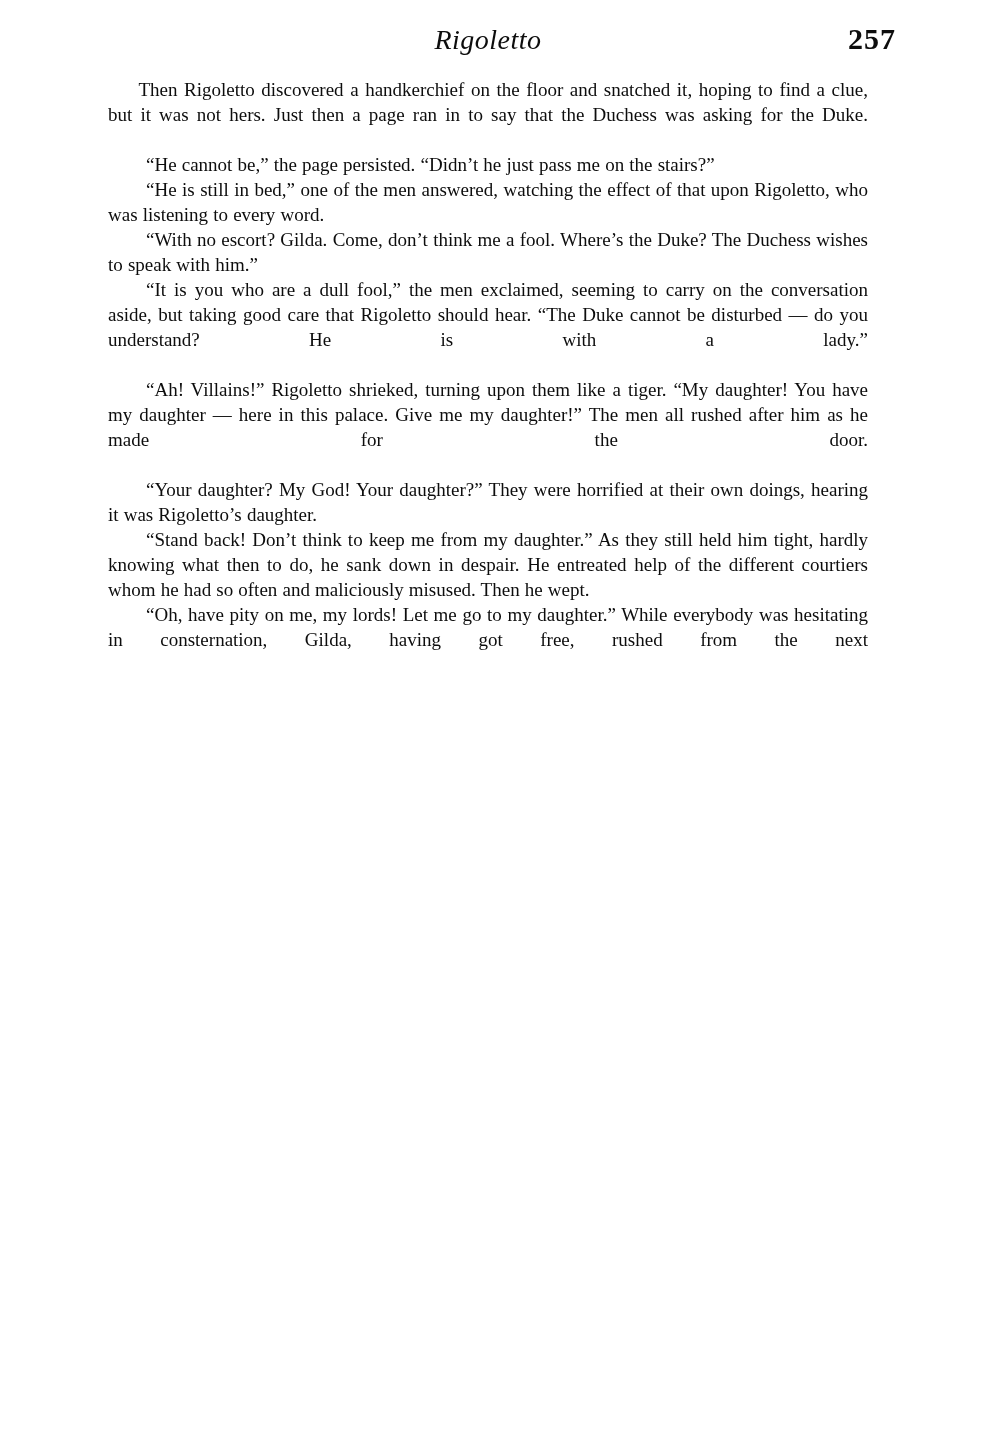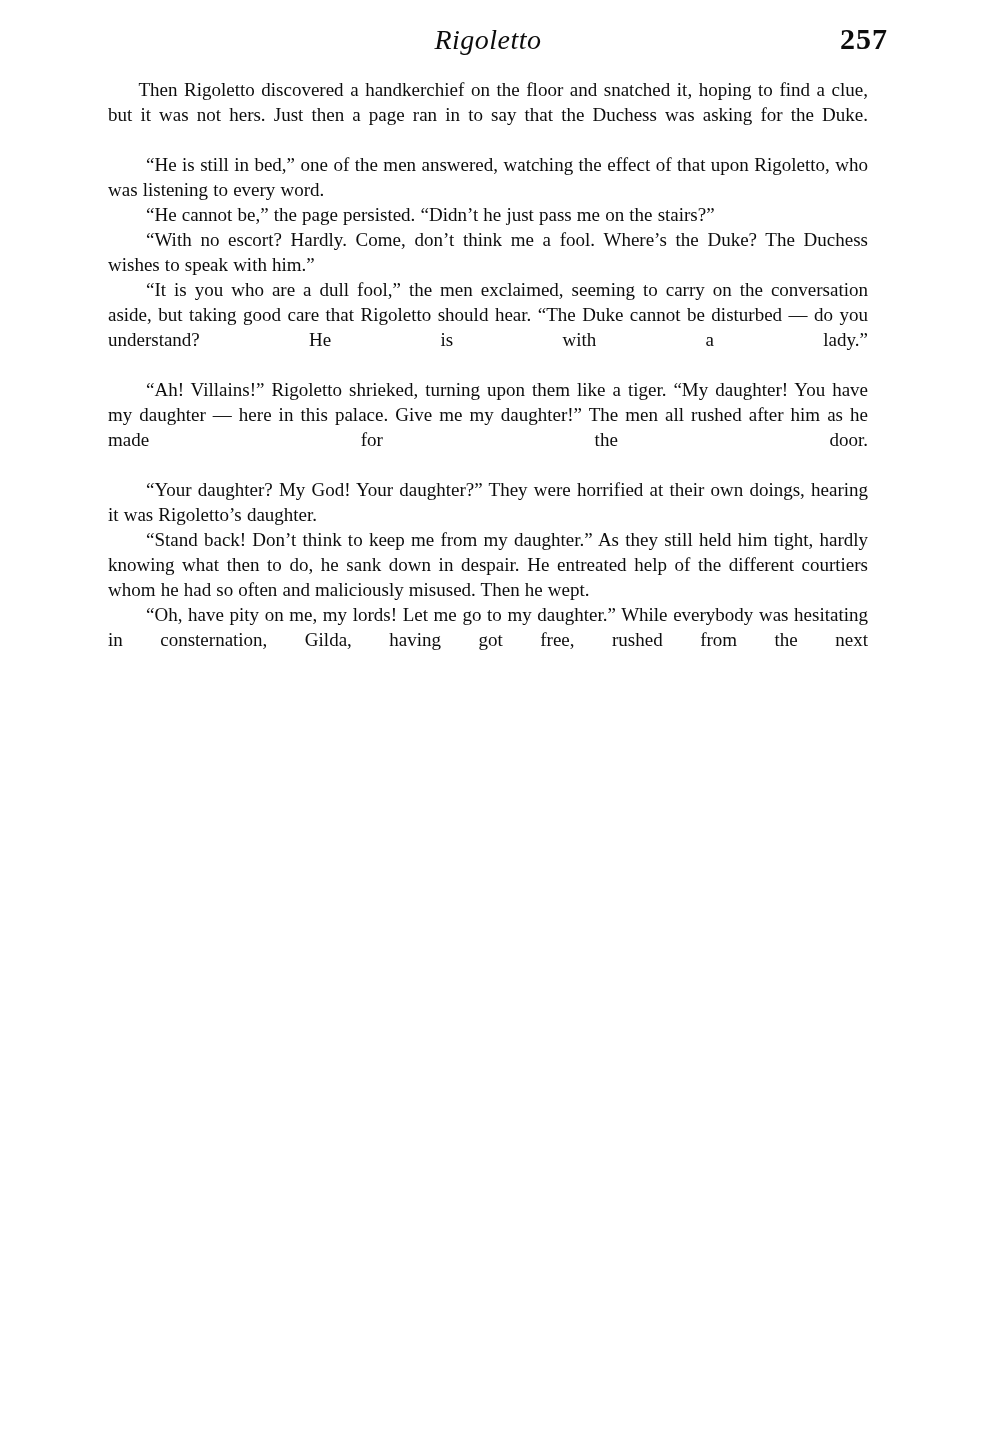--- a/index.html
+++ b/index.html
@@ -31,21 +31,21 @@
     position: absolute;
     left: 0; right: 0;
     top: 6px;
     text-align: center;
     font-style: italic;
     font-size: 28px;
     letter-spacing: 0.5px;
   }
   .page-number {
     position: absolute;
-    right: 18px;
+    right: 10px;
     top: 4px;
     font-size: 30px;
     font-weight: bold;
     letter-spacing: 1px;
   }
   .body-text {
     margin-top: 8px;
     width: 760px;
     margin-left: auto;
     margin-right: auto;
@@ -74,23 +74,23 @@
 
 <div class="page">
 
   <div class="running-head">
     <div class="head-title">Rigoletto</div>
     <div class="page-number">257</div>
   </div>
 
   <div class="body-text">
     <p class="full-justify">Then Rigoletto discovered a handkerchief on the floor and snatched it, hoping to find a clue, but it was not hers. Just then a page ran in to say that the Duchess was asking for the Duke.</p>
+    <p>“He cannot be,” the page persisted.  “Didn’t he just pass me on the stairs?”</p>
     <p>“He is still in bed,” one of the men answered, watching the effect of that upon Rigoletto, who was listening to every word.</p>
-    <p>“He cannot be,” the page persisted.  “Didn’t he just pass me on the stairs?”</p>
-    <p>“With no escort?  Hardly.  Come, don’t think me a fool.  Where’s the Duke?  The Duchess wishes to speak with him.”</p>
+    <p>“With no escort?  Gilda.  Come, don’t think me a fool.  Where’s the Duke?  The Duchess wishes to speak with him.”</p>
     <p class="full-justify">“It is you who are a dull fool,” the men exclaimed, seeming to carry on the conversation aside, but taking good care that Rigoletto should hear.  “The Duke cannot be disturbed — do you understand?  He is with a lady.”</p>
     <p class="full-justify">“Ah!  Villains!”  Rigoletto shrieked, turning upon them like a tiger.  “My daughter!  You have my daughter — here in this palace.  Give me my daughter!” The men all rushed after him as he made for the door.</p>
     <p>“Your daughter?  My God!  Your daughter?” They were horrified at their own doings, hearing it was Rigoletto’s daughter.</p>
     <p>“Stand back!  Don’t think to keep me from my daughter.”  As they still held him tight, hardly knowing what then to do, he sank down in despair.  He entreated help of the different courtiers whom he had so often and maliciously misused.  Then he wept.</p>
     <p class="full-justify">“Oh, have pity on me, my lords!  Let me go to my daughter.”  While everybody was hesitating in consternation, Gilda, having got free, rushed from the next</p>
   </div>
 
 </div>
 
 </body></html>

